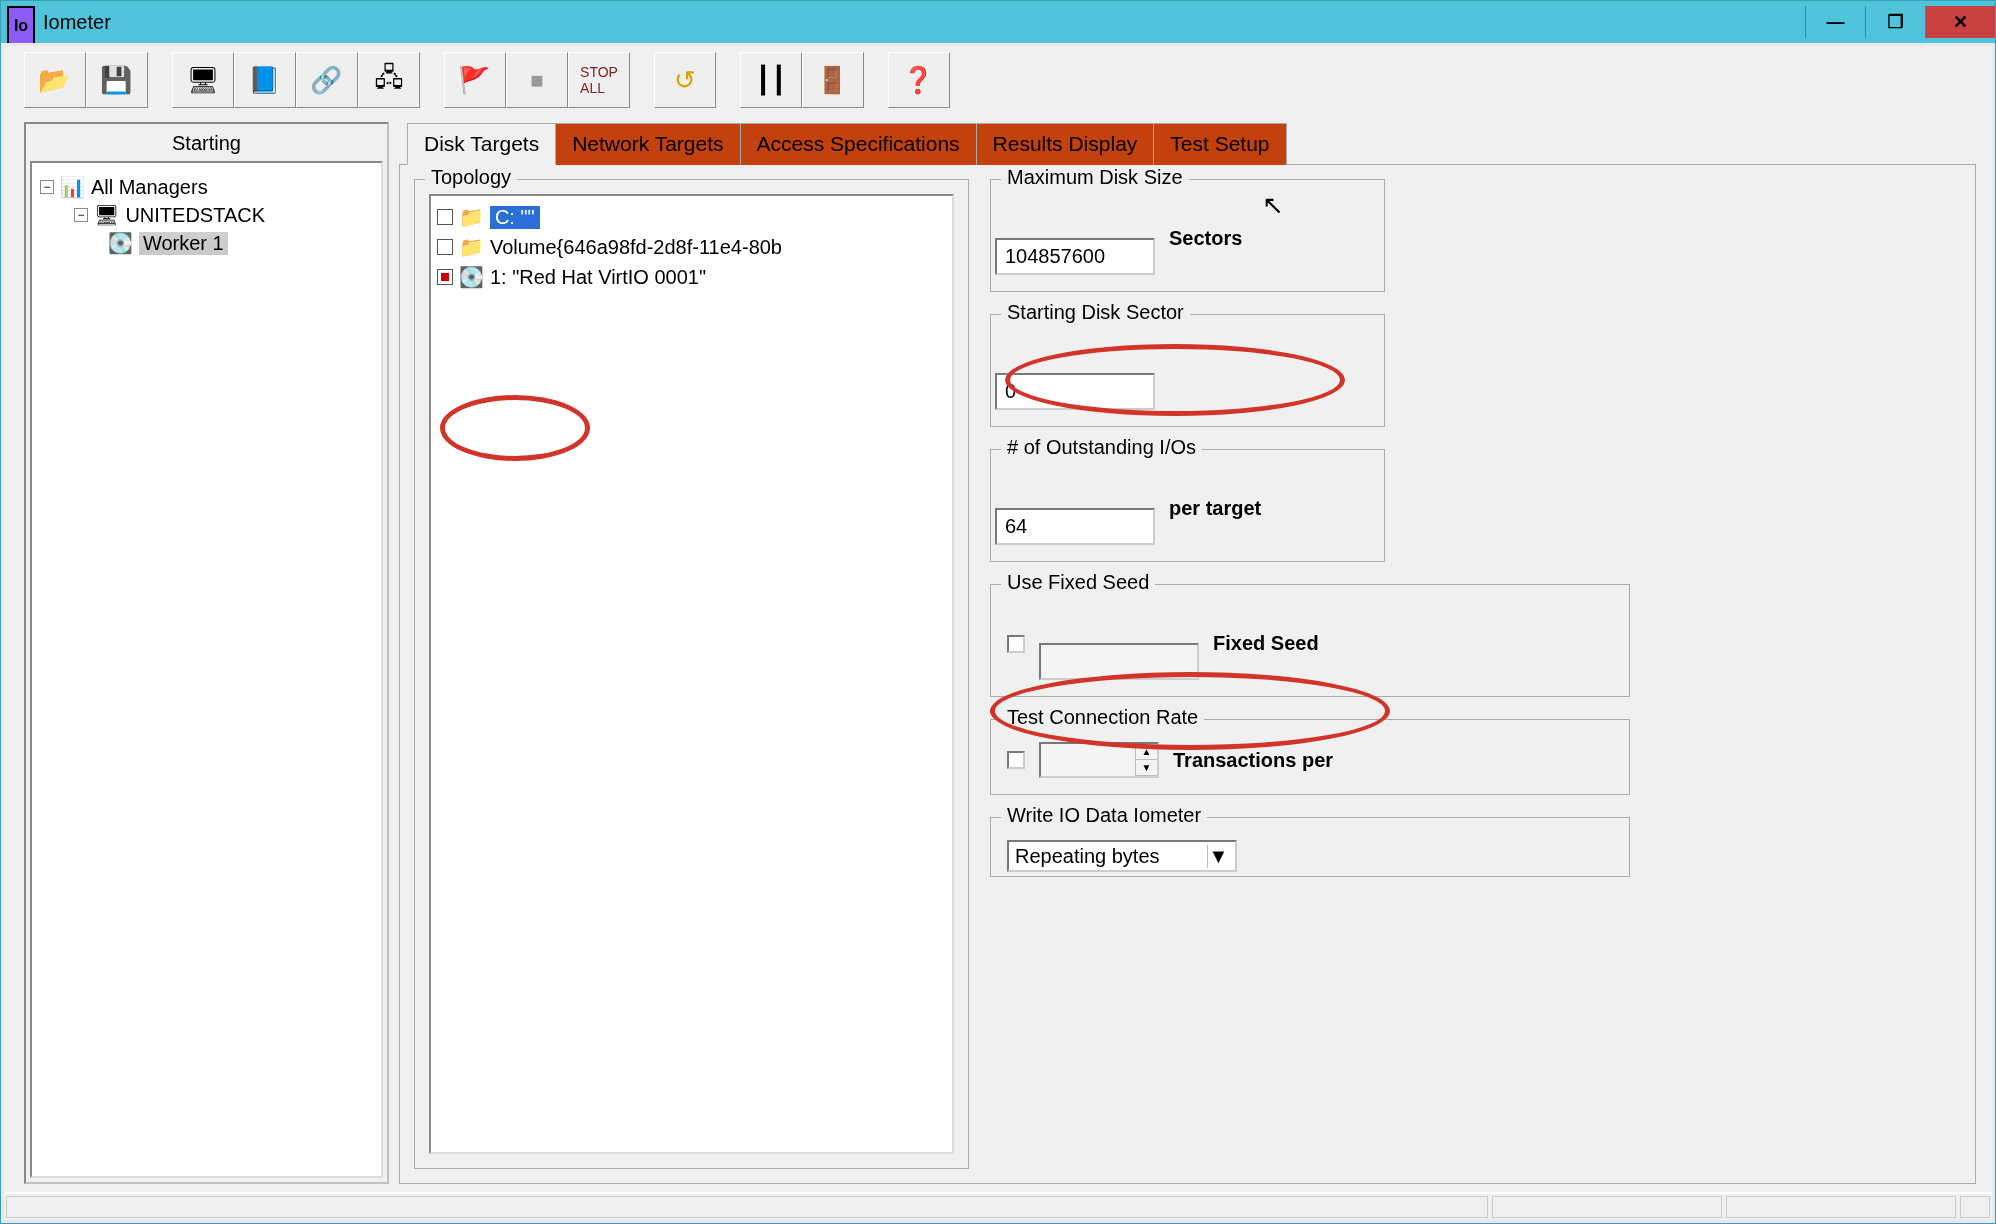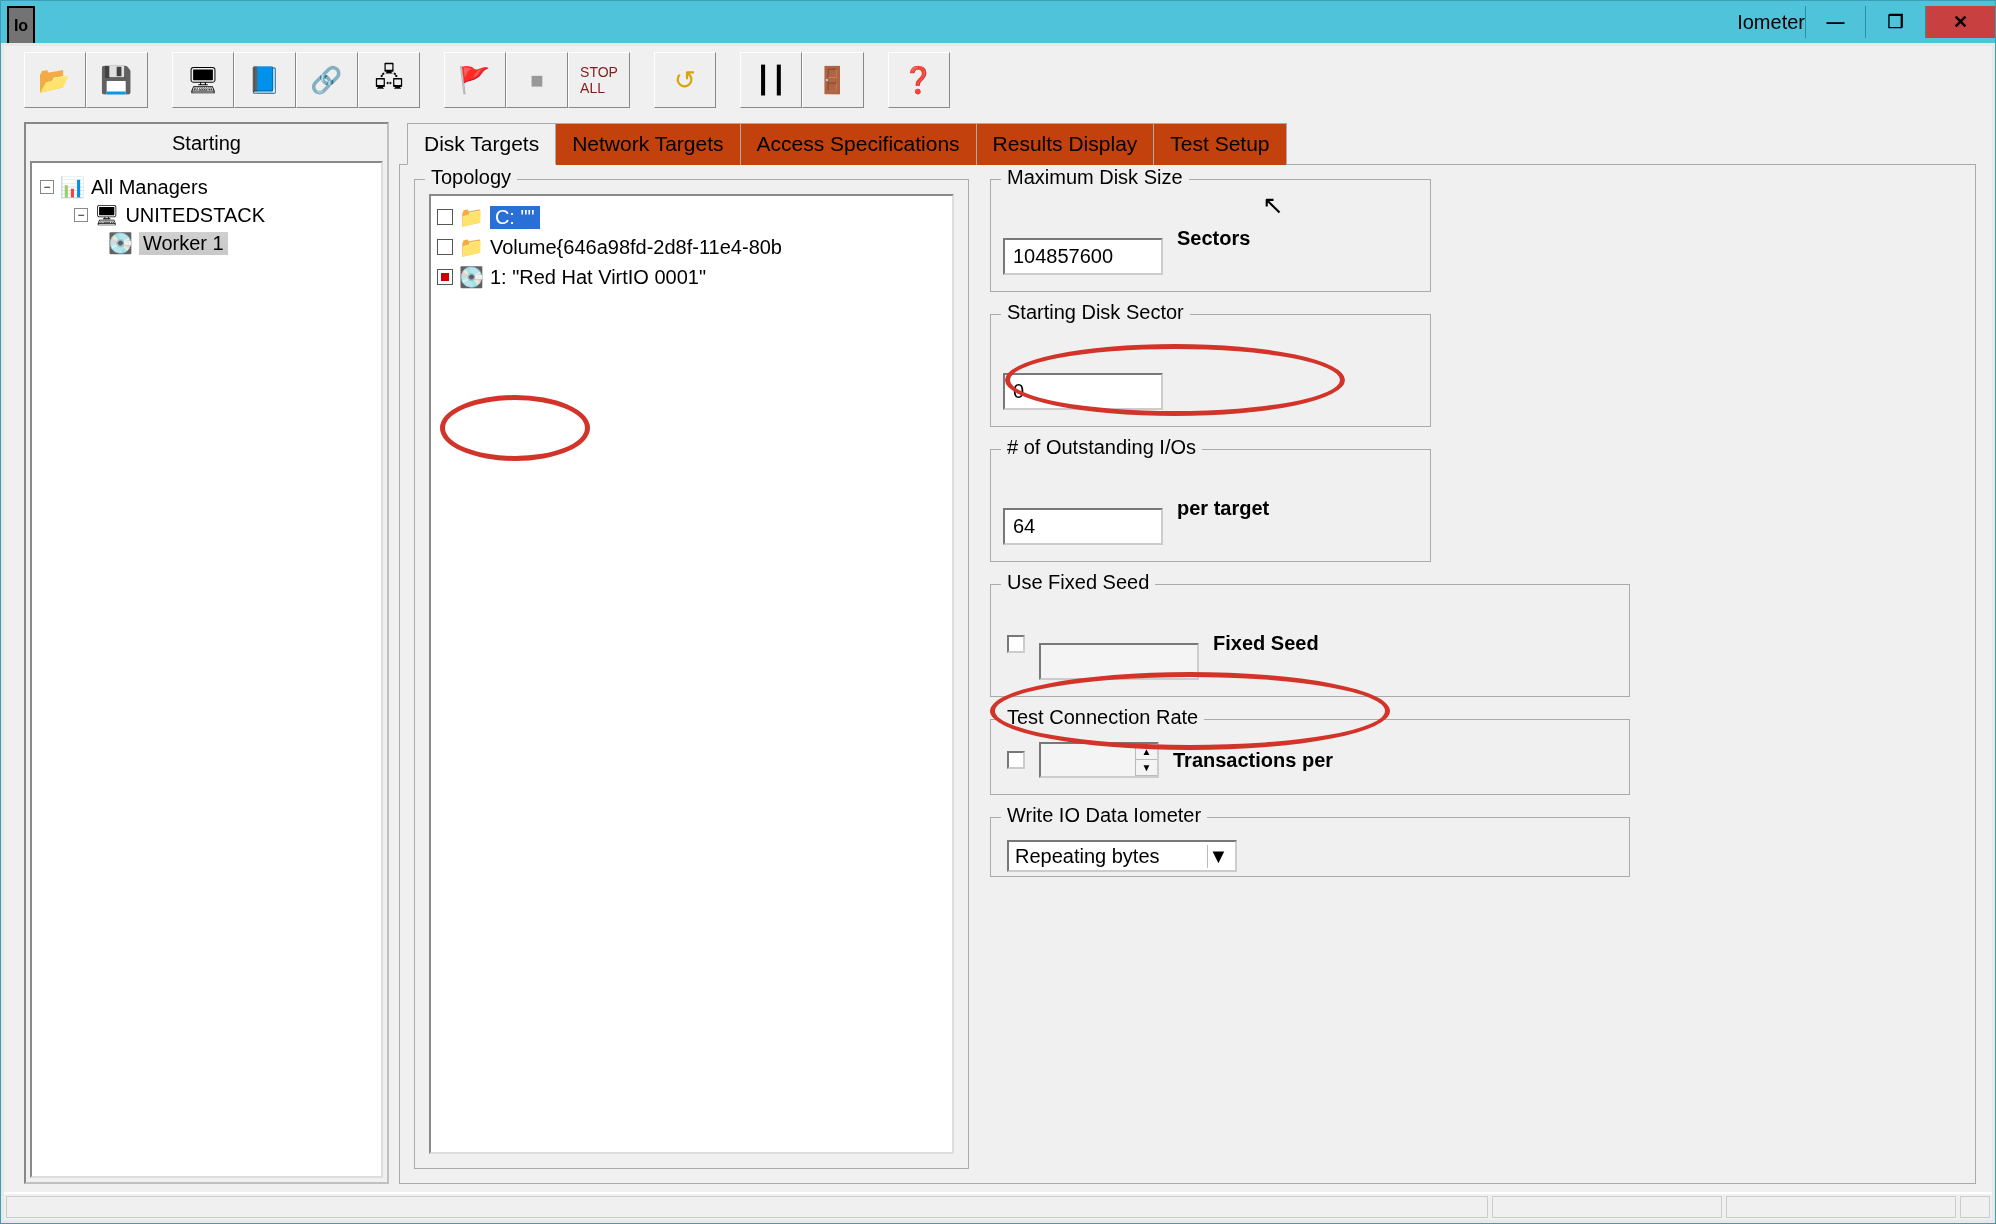--- a/index.html
+++ b/index.html
@@ -21,30 +21,30 @@
 }
 .titlebar {
   height: 42px;
   display: flex;
   align-items: center;
   background: #4fc3d9;
 }
 .app-icon {
   width: 28px; height: 40px;
   margin: 8px 8px 0 6px;
-  background: #737373;
+  background: #8b5cf6;
   border: 2px solid #000;
   color: #000;
   font-weight: bold;
   font-size: 16px;
   display: flex; align-items: center; justify-content: center;
 }
 .title-text {
   flex: 1;
-  text-align: right;
+  text-align: left;
   font-size: 20px;
   color: #000;
 }
 .window-controls { display: flex; }
 .win-btn {
   width: 60px; height: 32px;
   border-left: 1px solid #2a8fa5;
   display: flex; align-items: center; justify-content: center;
   font-size: 18px; font-weight: bold;
   background: #4fc3d9;
@@ -170,23 +170,23 @@
 .chk.checked::after { content:""; width:8px; height:8px; background:#c00; }
 .sel-blue { background: #2a6fd6; color: #fff; padding: 0 5px; }
 .right-col {
   position: absolute;
   left: 590px; top: 14px;
   width: 680px;
   display: flex; flex-direction: column; gap: 22px;
 }
 .small-field {
   border: 1px solid #aaa;
-  padding: 22px 12px 16px;
-  position: relative;
-  width: 441px;
+  padding: 22px 4px 16px;
+  position: relative;
+  width: 395px;
 }
 .wide-field {
   border: 1px solid #aaa;
   padding: 22px 16px 16px;
   position: relative;
   width: 640px;
 }
 .field-row { display: flex; align-items: center; gap: 14px; }
 .text-input {
   font-size: 20px;

